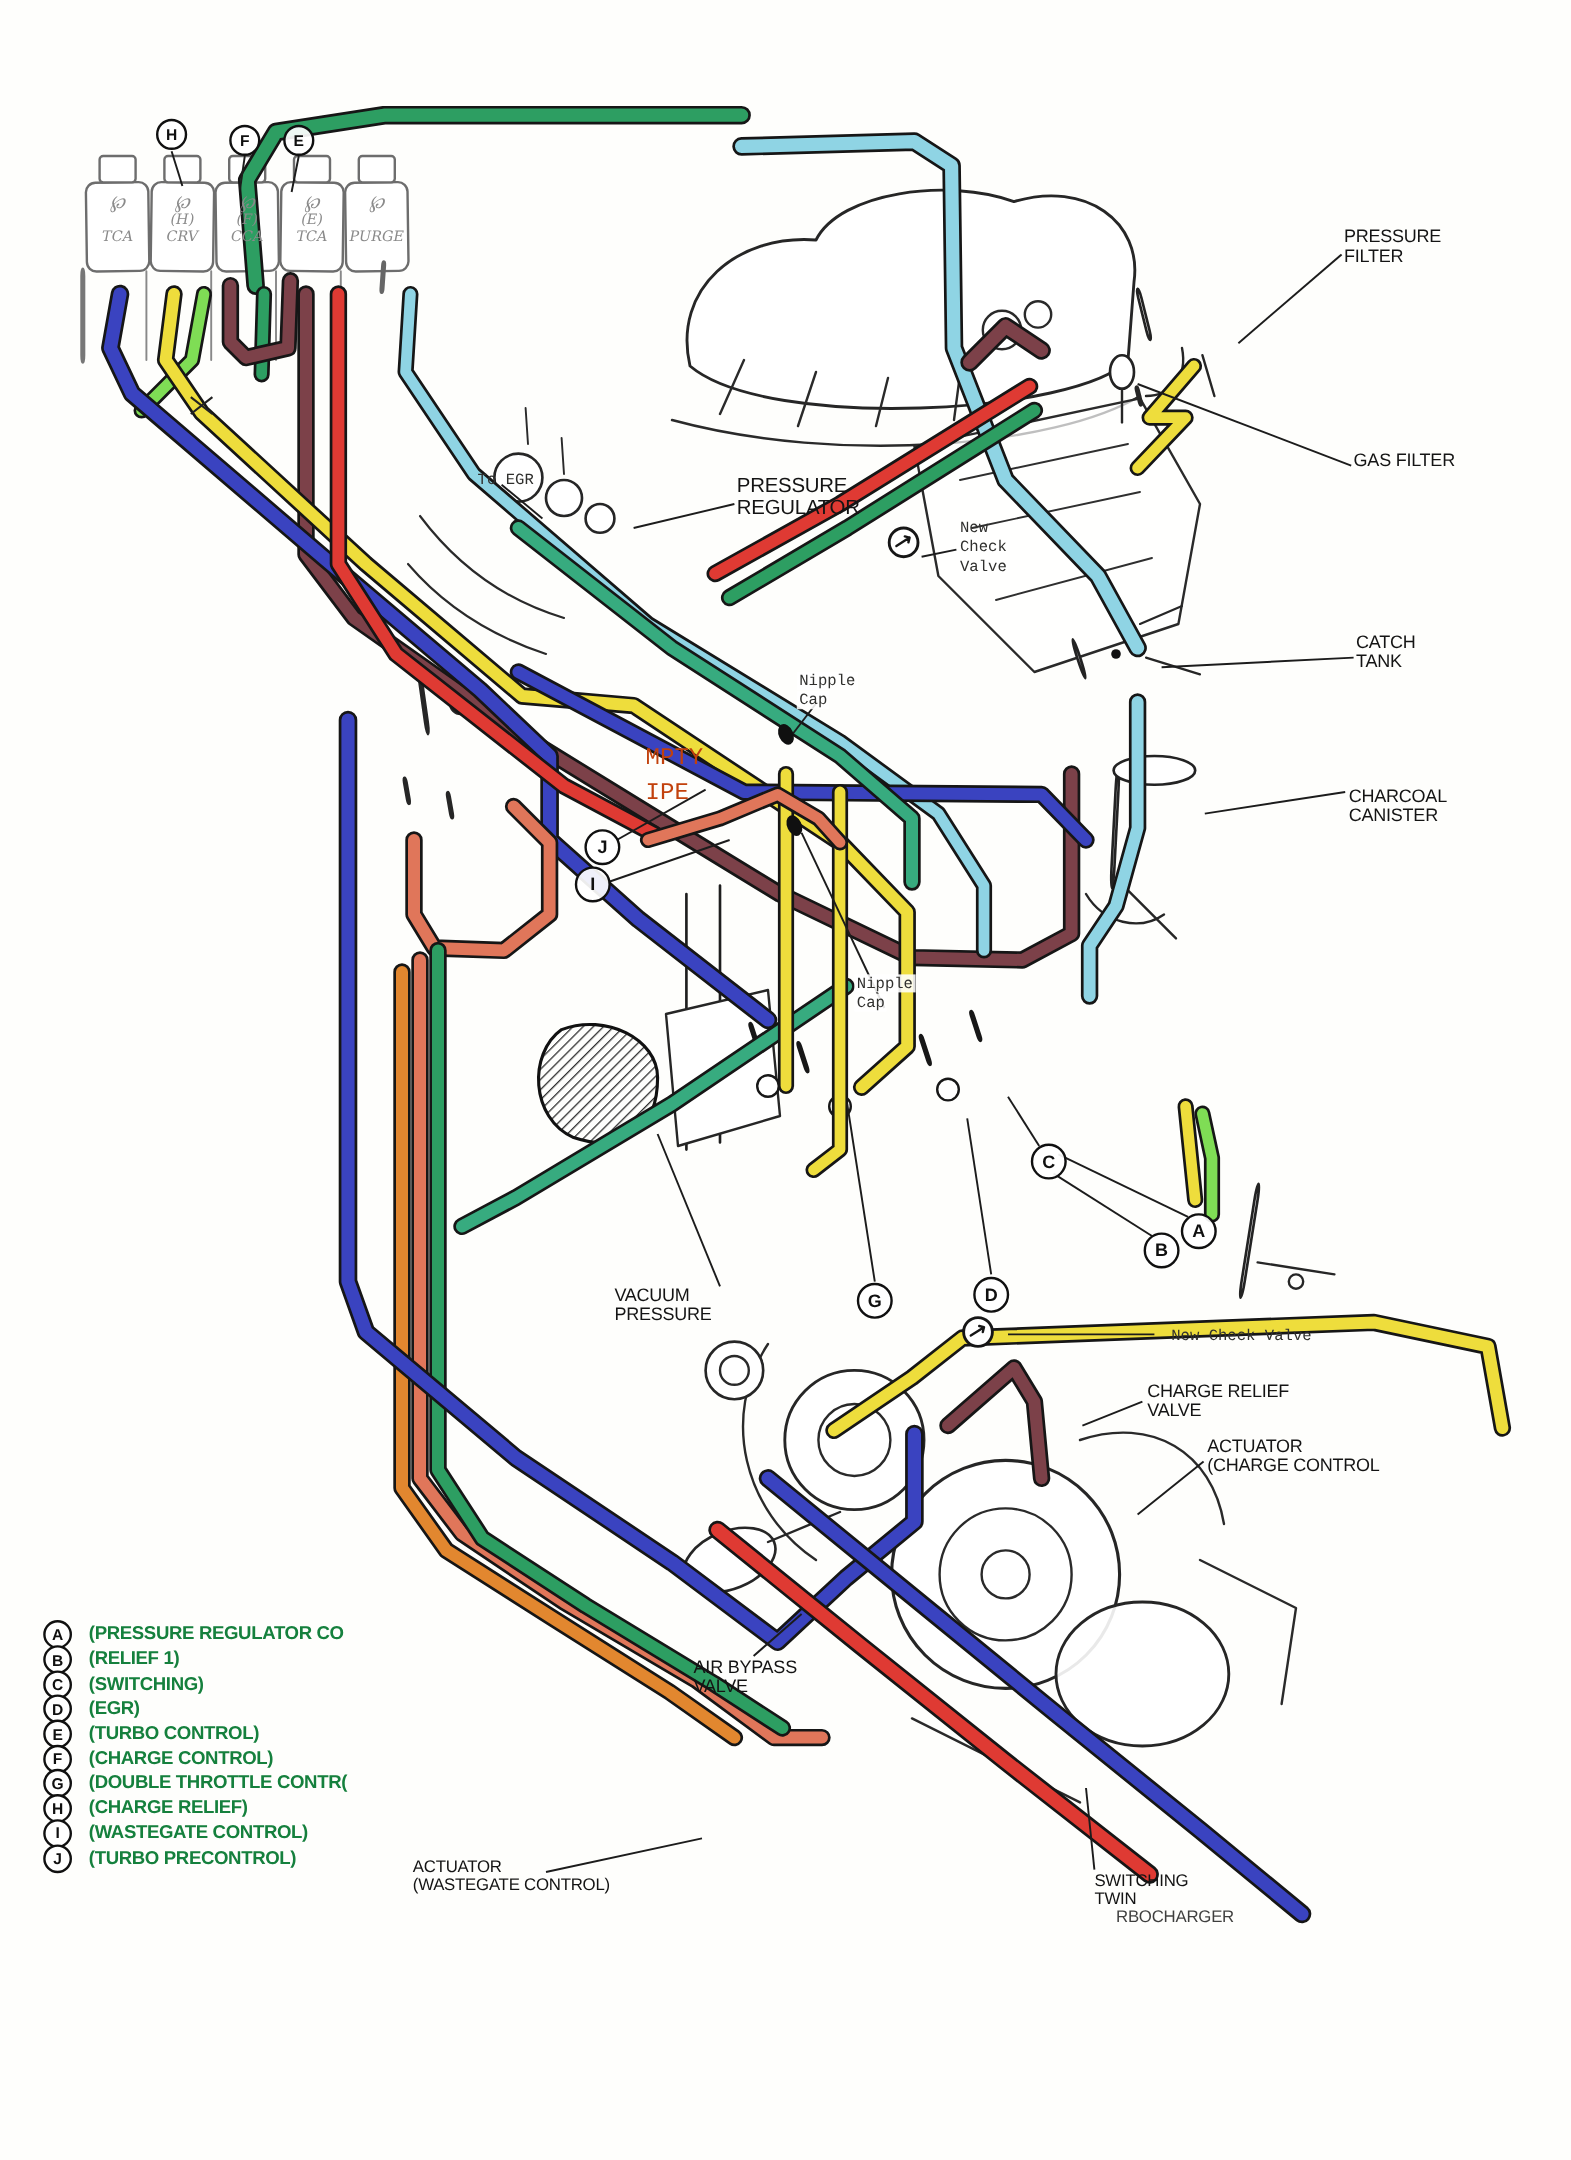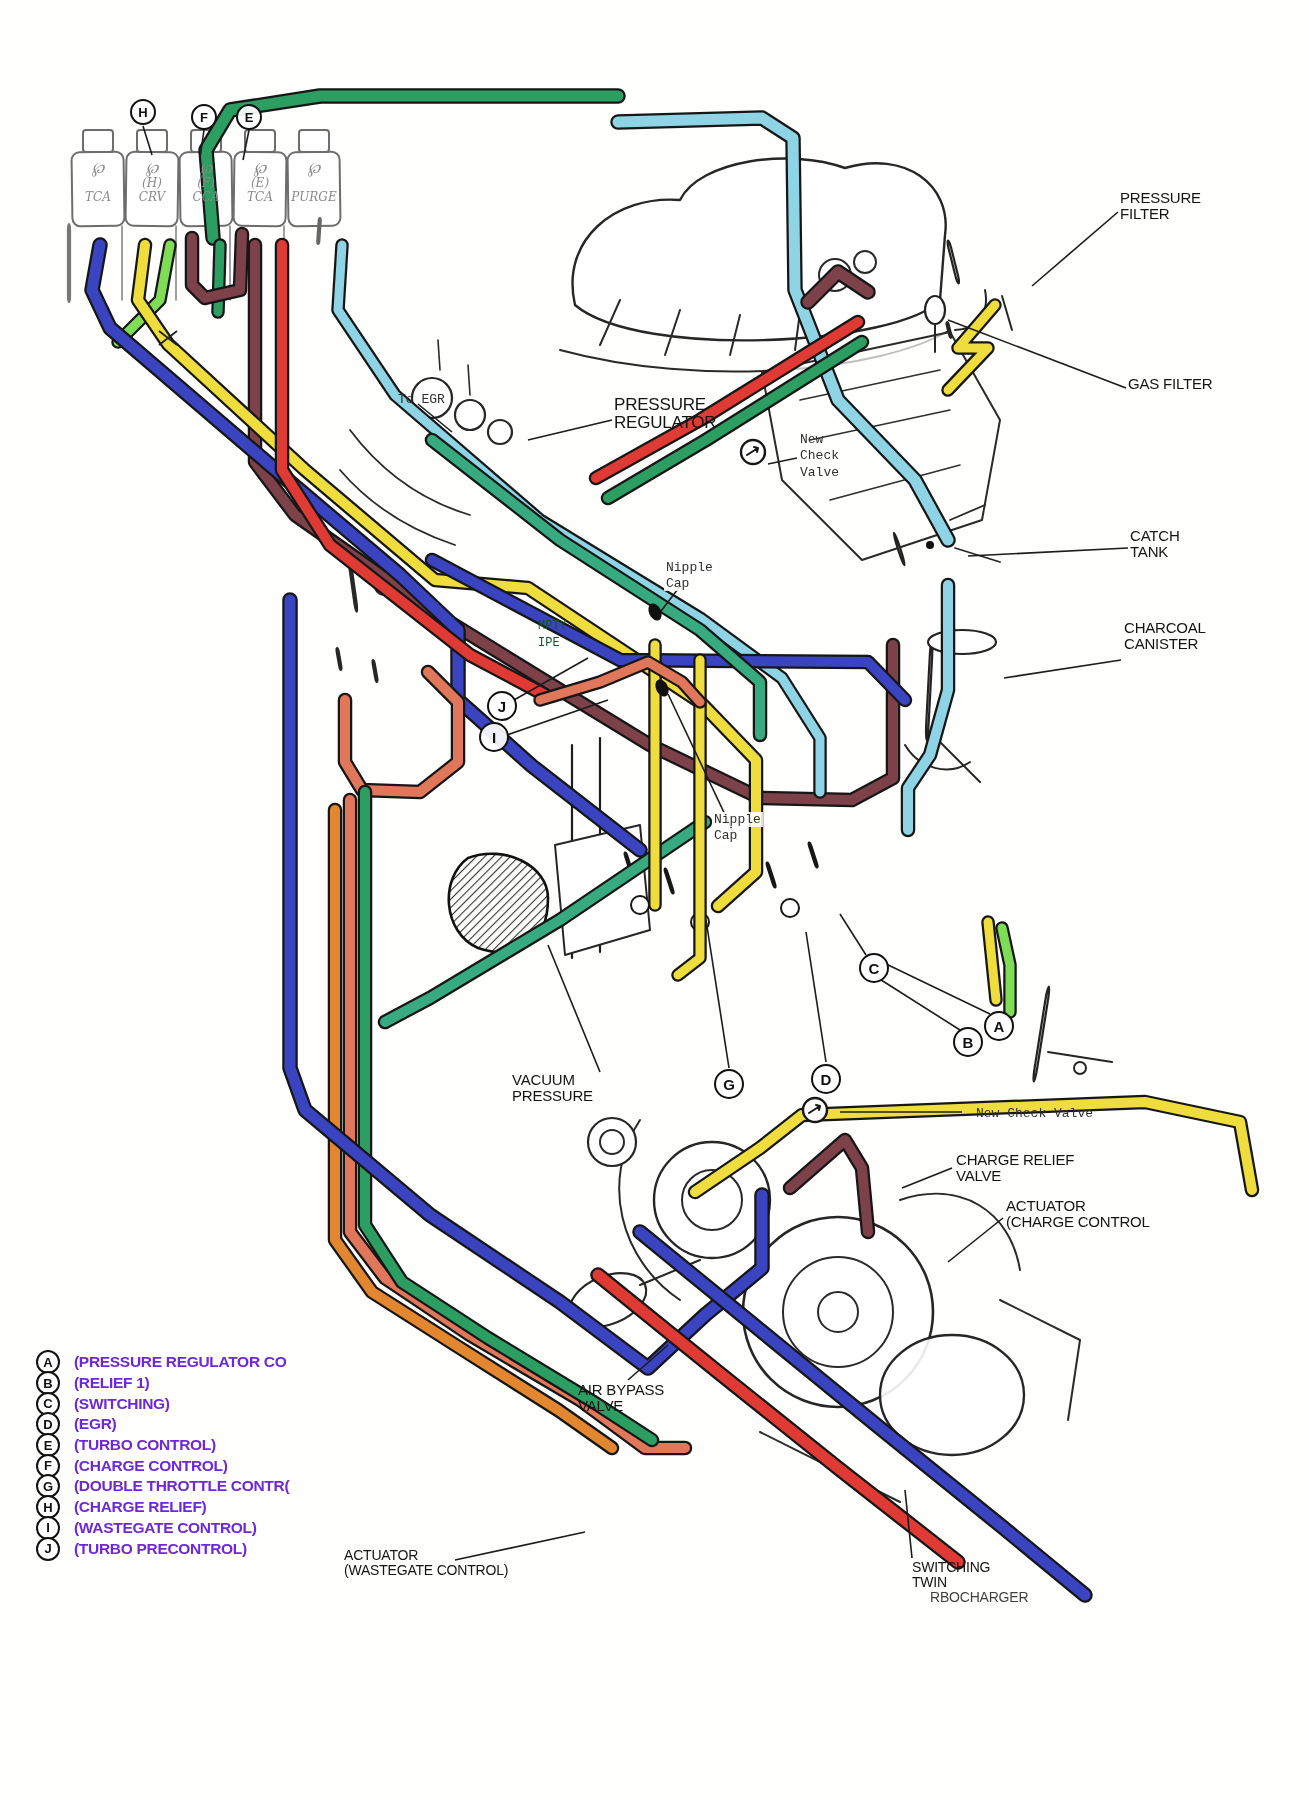--- a/index.html
+++ b/index.html
@@ -5,32 +5,32 @@
   html,body{margin:0;padding:0;background:#e8e8e6;}
   .page{position:relative;width:1309px;height:1800px;background:#fefefc;overflow:hidden;
         font-family:"Liberation Sans",sans-serif;}
   svg.artlayer{position:absolute;left:0;top:0;}
   .lbl{position:absolute;color:#141414;font-weight:400;font-size:15px;line-height:1.08;
        letter-spacing:-0.2px;white-space:pre;}
   .lbl.big{font-size:17px;}
   .lbl.small{font-size:14px;}
   .mono{position:absolute;font-family:Liberation Mono, monospace;font-weight:500;
         font-size:13px;color:#30302e;line-height:1.25;white-space:pre;}
-  .mono.pipe{font-size:12px;color:#14532d;line-height:1.45;}
+  .mono.pipe{font-size:20px;color:#c2410c;line-height:1.45;}
   .mono.boxed span{background:rgba(255,255,255,.88);padding:0 2px;}
   .circ{position:absolute;width:26px;height:26px;border:2.5px solid #101010;border-radius:50%;
         background:rgba(255,255,255,.92);color:#101010;font-weight:700;font-size:15px;
         display:flex;align-items:center;justify-content:center;transform:translate(-50%,-50%);}
   .circ.sm{width:22px;height:22px;font-size:13px;border-width:2px;}
   .legend{position:absolute;left:36px;top:1352px;}
   .legend .row{display:flex;align-items:center;height:20.7px;}
   .legend .lcirc{width:20px;height:20px;border:2px solid #101010;border-radius:50%;
         display:flex;align-items:center;justify-content:center;font-weight:700;font-size:13px;
         color:#101010;margin-right:14px;flex:0 0 auto;background:#fff;}
-  .legend .ltxt{font-weight:700;font-size:15.5px;letter-spacing:-0.3px;color:#6d28d9;white-space:pre;}
+  .legend .ltxt{font-weight:700;font-size:15.5px;letter-spacing:-0.3px;color:#15803d;white-space:pre;}
   .unit-label{position:absolute;width:54px;text-align:center;color:#8a8a8a;
         font-family:"DejaVu Serif",serif;font-style:italic;font-size:12px;line-height:1.15;}
   .unit-label .scr{font-size:15px;display:block;}
   .seq3{opacity:.82;text-align:right;}
 </style>
 </head>
 <body>
 
 <div class="page">
 
@@ -205,21 +205,21 @@
       <path d="M809,1113 L820,1106 M820,1106 L816,1105 M820,1106 L819,1110" stroke="#161616" stroke-width="2" fill="none" stroke-linecap="round"></path>
       <ellipse cx="655" cy="612" rx="6" ry="9" fill="#101010" transform="rotate(-25 655 612)"></ellipse>
       <ellipse cx="662" cy="688" rx="6" ry="9" fill="#101010" transform="rotate(-25 662 688)"></ellipse>
       <path d="M159,331 L177,345 M177,331 L159,345" stroke="#222" stroke-width="1.8"></path>
     </svg>
 
   <div class="lbl" style="left:1120px;top:190px"><span>PRESSURE</span><br><span>FILTER</span></div>
   <div class="lbl" style="left:1128px;top:376px"><span>GAS FILTER</span></div>
   <div class="lbl big" style="left:614px;top:396px"><span>PRESSURE</span><br><span>REGULATOR</span></div>
   <div class="lbl" style="left:1130px;top:528px"><span>CATCH</span><br><span>TANK</span></div>
-  <div class="lbl" style="left:1124px;top:620px"><span>CHARCOAL</span><br><span>CANISTER</span></div>
+  <div class="lbl" style="left:1124px;top:656px"><span>CHARCOAL</span><br><span>CANISTER</span></div>
   <div class="lbl" style="left:512px;top:1072px"><span>VACUUM</span><br><span>PRESSURE</span></div>
   <div class="lbl" style="left:956px;top:1152px"><span>CHARGE RELIEF</span><br><span>VALVE</span></div>
   <div class="lbl" style="left:1006px;top:1198px"><span>ACTUATOR</span><br><span>(CHARGE CONTROL</span></div>
   <div class="lbl" style="left:578px;top:1382px"><span>AIR BYPASS</span><br><span>VALVE</span></div>
   <div class="lbl small" style="left:344px;top:1548px"><span>ACTUATOR</span><br><span>(WASTEGATE CONTROL)</span></div>
   <div class="lbl small" style="left:912px;top:1560px"><span>SWITCHING</span><br><span>TWIN</span><br><span class="seq3" style="margin-left:18px">RBOCHARGER</span></div>
 
   <div class="mono" style="left:398px;top:392px"><span>To EGR</span></div>
   <div class="mono" style="left:800px;top:432px"><span>New</span><br><span>Check</span><br><span>Valve</span></div>
   <div class="mono boxed" style="left:664px;top:560px"><span>Nipple</span><br><span>Cap</span></div>

